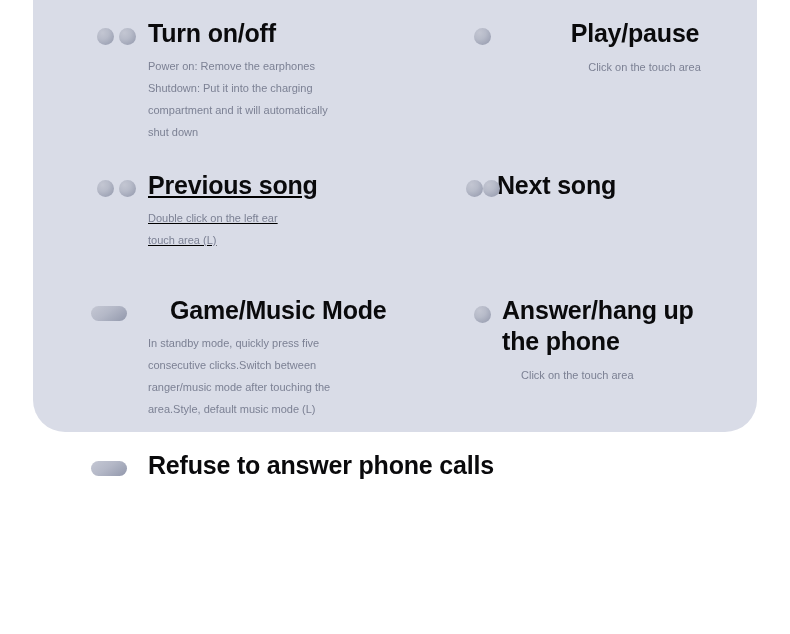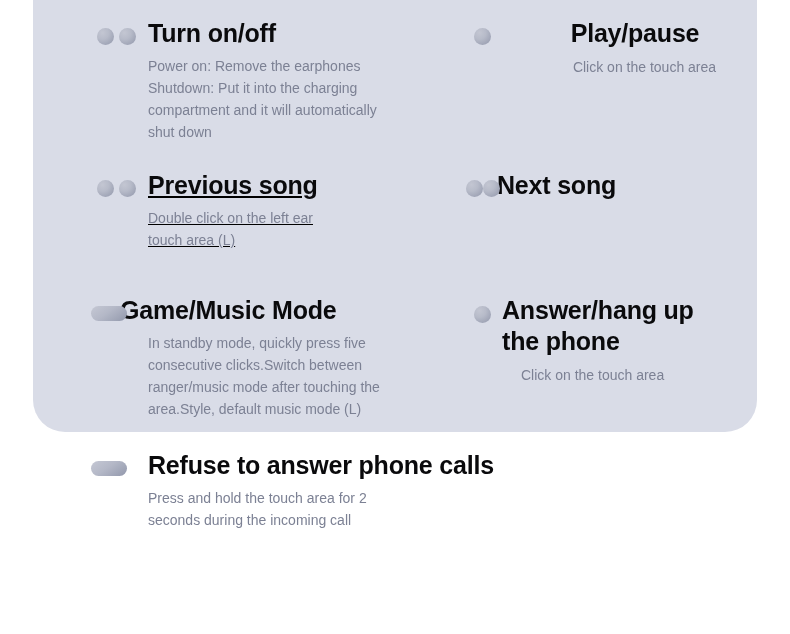--- a/index.html
+++ b/index.html
@@ -61,21 +61,21 @@
     margin: 0;
     font-size: 25px;
     font-weight: bold;
     line-height: 31px;
     color: #0a0a0c;
     letter-spacing: -0.2px;
     white-space: pre-line;
   }
   .feature-desc {
     margin: 0;
-    font-size: 14px;
+    font-size: 11px;
     line-height: 22px;
     color: #7c8194;
     white-space: pre-line;
   }
 
   
   #item-turn-onoff      { left: 31px;  top: 18px;  width: 330px; }
   #item-previous-song   { left: 31px;  top: 170px; width: 330px; text-decoration: underline; }
   #item-game-music      { left: 25px;  top: 295px; width: 340px; }
   #item-refuse-call     { left: 25px;  top: 450px; width: 500px; }
@@ -88,21 +88,21 @@
   .ind-turn-onoff    { left: 33px;  top: 10px; }
   .ind-previous      { left: 33px;  top: 10px; }
   .ind-game-music    { left: 33px;  top: 11px; }
   .ind-refuse        { left: 33px;  top: 11px; }
   .ind-play-pause    { left: 36px;  top: 10px; }
   .ind-next-song     { left: 33px;  top: 10px; }
   .ind-answer        { left: 36px;  top: 11px; }
 
   .txt-turn-onoff    { margin-left: 84px; }
   .txt-previous      { margin-left: 84px; }
-  .txt-game-music    { margin-left: 62px; }
+  .txt-game-music    { margin-left: 112px; }
   .txt-refuse        { margin-left: 90px; }
   .txt-play-pause    { margin-left: 64px; }
   .txt-next-song     { margin-left: 64px; }
   .txt-answer        { margin-left: 64px; }
 
   .desc-indent-left  { margin-left: 84px; margin-top: 6px; }
   .desc-indent-game  { margin-left: 90px; margin-top: 6px; }
   .desc-indent-right { margin-left: 83px; margin-top: 7px; }
 </style>
 </head>
@@ -141,22 +141,20 @@
 consecutive clicks.Switch between
 ranger/music mode after touching the
 area.Style, default music mode (L)</p>
   </div>
 
   <div class="feature-item" id="item-refuse-call">
     <div class="indicator ind-refuse">
       <span class="pill"></span>
     </div>
     <h2 class="feature-title txt-refuse">Refuse to answer phone calls</h2>
-    <p class="feature-desc desc-indent-game">Press and hold the touch area for 2
-seconds during the incoming call</p>
   </div>
 
   <div class="feature-item" id="item-play-pause">
     <div class="indicator ind-play-pause">
       <span class="dot"></span>
     </div>
     <h2 class="feature-title txt-play-pause">Play/pause</h2>
     <p class="feature-desc desc-indent-right">Click on the touch area</p>
   </div>
 

